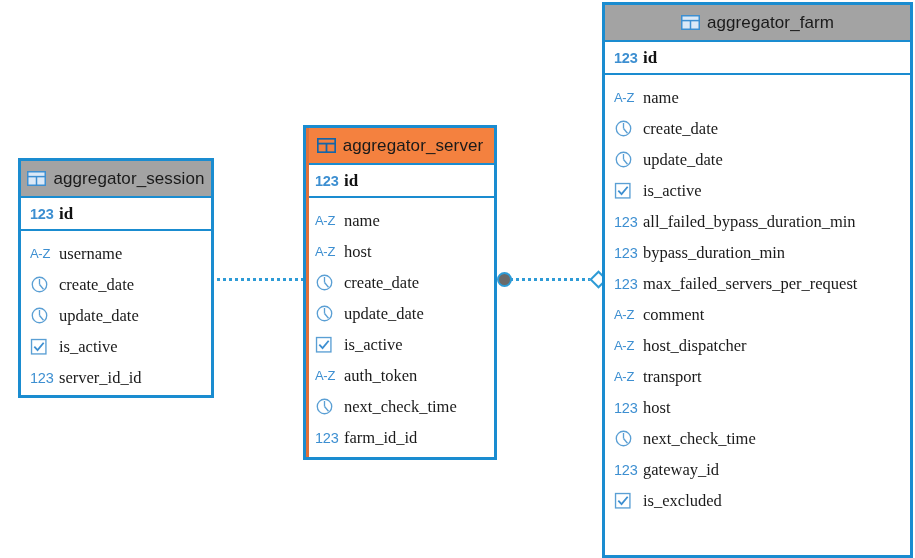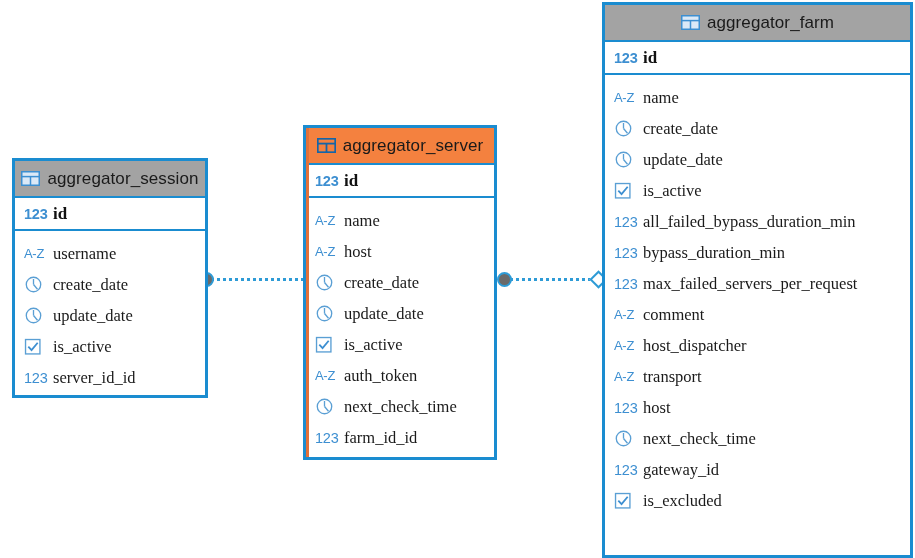--- a/index.html
+++ b/index.html
@@ -131,21 +131,21 @@
     <div class="dots" style="left:205px;top:278px;width:100px;"></div>
     <div class="knob" style="left:199px;top:272px;"></div>
   </div>
 
   <div class="conn">
     <div class="dots" style="left:504px;top:278px;width:95px;"></div>
     <div class="knob" style="left:497px;top:272px;"></div>
     <div class="diamond" style="left:592px;top:273px;"></div>
   </div>
 
-  <div class="entity" style="left:12px;top:158px;width:196px;height:240px;">
+  <div class="entity" style="left:18px;top:158px;width:196px;height:240px;">
 
     <div class="ent-header yellow">
       <span class="tbl-ico">
         <svg viewBox="0 0 19 15" width="19" height="15">
           <rect x="0.75" y="0.75" width="17.5" height="13.5" fill="#dbe9f7" stroke="#3d8fd1" stroke-width="1.5"></rect>
           <line x1="0.75" y1="5.6" x2="18.25" y2="5.6" stroke="#3d8fd1" stroke-width="1.5"></line>
           <line x1="9.5" y1="5.6" x2="9.5" y2="14.25" stroke="#3d8fd1" stroke-width="1.5"></line>
         </svg>
       </span>
       <span class="ttl">aggregator_session</span>

